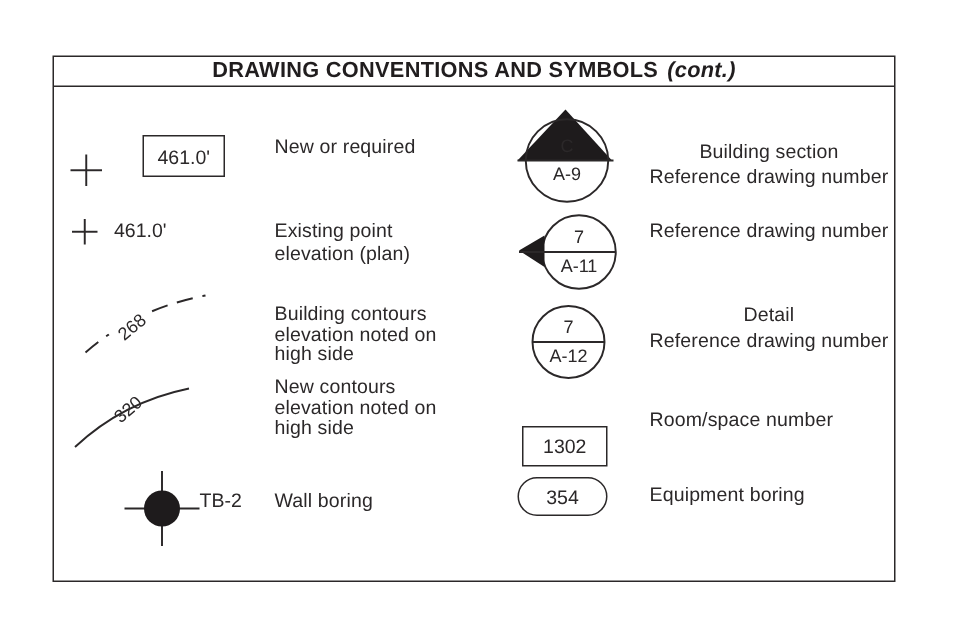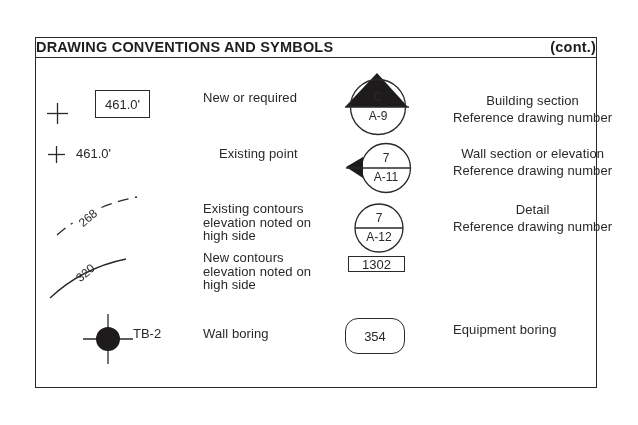--- a/index.html
+++ b/index.html
@@ -7,25 +7,25 @@
   .canvas {
     position:relative; width:638px; height:425px; background:#ffffff;
     font-family:"Liberation Sans", sans-serif; color:#2b2829; overflow:hidden;
   }
   .frame {
     position:absolute; left:35px; top:37px; width:562px; height:351px;
     border:1.5px solid #2b2829;
   }
   .titlebar {
     height:19.5px; border-bottom:1.4px solid #2b2829;
-    display:flex; align-items:center; justify-content:space-between; gap:6px;
+    display:flex; align-items:center; justify-content:center; gap:6px;
     font-weight:bold; font-size:14.5px; letter-spacing:0.2px; color:#201d1e;
   }
-  .titlebar .cont { }
-  .desc { position:absolute; font-size:13px; line-height:15px; letter-spacing:0.1px;margin-left:20px; }
+  .titlebar .cont { font-style:italic; }
+  .desc { position:absolute; font-size:13px; line-height:15px; letter-spacing:0.1px; }
   .desc.tight { line-height:13.5px; }
   .desc.wide { line-height:17px;text-align:center; }
   .val { position:absolute; font-size:13px; white-space:nowrap; }
   .valuebox {
     position:absolute; border:1.3px solid #2b2829; display:flex;
     align-items:center; justify-content:center; font-size:13px; background:#fff;
   }
   .oval { border-radius:13px; }
   svg { position:absolute; overflow:visible; }
   .stroke { stroke:#2b2829; stroke-width:1.3; fill:none; stroke-linecap:butt; }
@@ -57,33 +57,34 @@
   </div>
   <div class="desc" style="left:183px;top:90px">
     <div>New or required</div>
   </div>
 
   <svg style="left:47px;top:145px" width="19" height="19">
     <line class="stroke" x1="9.5" y1="1" x2="9.5" y2="18"></line>
     <line class="stroke" x1="1" y1="9.5" x2="18" y2="9.5"></line>
   </svg>
   <div class="val" style="left:76px;top:146px">461.0'</div>
-  <div class="desc" style="left:199px;top:146px">
+  <div class="desc" style="left:183px;top:146px">
     <div>Existing point</div>
+    <div>elevation (plan)</div>
   </div>
 
   <svg style="left:50px;top:192px" width="92" height="48">
     <path class="stroke dashed" d="M 7 43 Q 40 14 87 5"></path>
     <g transform="translate(38,26) rotate(-40)">
       <rect x="-15" y="-10" width="30" height="16" fill="#ffffff"></rect>
       <text y="4">268</text>
     </g>
   </svg>
   <div class="desc tight" style="left:183px;top:202px">
-    <div>Existing contours</div>
+    <div>Building contours</div>
     <div>elevation noted on</div>
     <div>high side</div>
   </div>
 
   <svg style="left:46px;top:255px" width="84" height="46">
     <path class="stroke" d="M 4 43 Q 36 13 80 4"></path>
     <g transform="translate(42,21) rotate(-40)">
       <text y="0">320</text>
     </g>
   </svg>
@@ -116,39 +117,41 @@
   </div>
 
   <svg style="left:344px;top:142px" width="70" height="53">
     <circle cx="42" cy="26" r="24.5" fill="#ffffff" class="stroke"></circle>
     <polygon class="fillink" points="2,25 19,15 19,36"></polygon>
     <line class="stroke" x1="2" y1="26" x2="66" y2="26"></line>
     <text x="42" y="20">7</text>
     <text x="42" y="39">A-11</text>
   </svg>
   <div class="desc wide" style="left:433px;top:145px">
-    <div>Wall section or elevation</div>
     <div>Reference drawing number</div>
   </div>
 
   <svg style="left:353px;top:203px" width="54" height="52">
     <circle cx="26" cy="25" r="24" fill="#ffffff" class="stroke"></circle>
     <line class="stroke" x1="2" y1="25" x2="50" y2="25"></line>
     <text x="26" y="19">7</text>
     <text x="26" y="38">A-12</text>
   </svg>
   <div class="desc wide" style="left:433px;top:201px">
     <div>Detail</div>
     <div>Reference drawing number</div>
   </div>
 
-  <div class="valuebox" style="left:348px;top:256px;width:57px;height:16px">
+  <div class="valuebox" style="left:348px;top:284px;width:57px;height:27px">
     <span>1302</span>
   </div>
+  <div class="desc" style="left:433px;top:272px">
+    <div>Room/space number</div>
+  </div>
 
-  <div class="valuebox oval" style="left:345px;top:318px;width:60px;height:36px">
+  <div class="valuebox oval" style="left:345px;top:318px;width:60px;height:26px">
     <span>354</span>
   </div>
   <div class="desc" style="left:433px;top:322px">
     <div>Equipment boring</div>
   </div>
 
 </div>
 
 </body></html>

